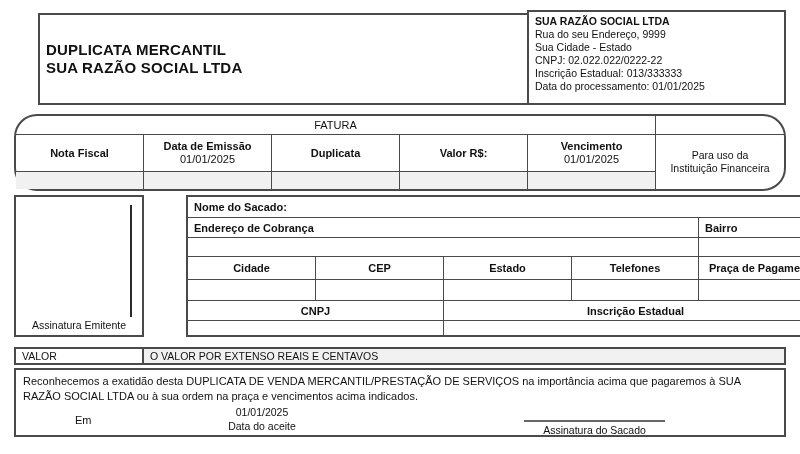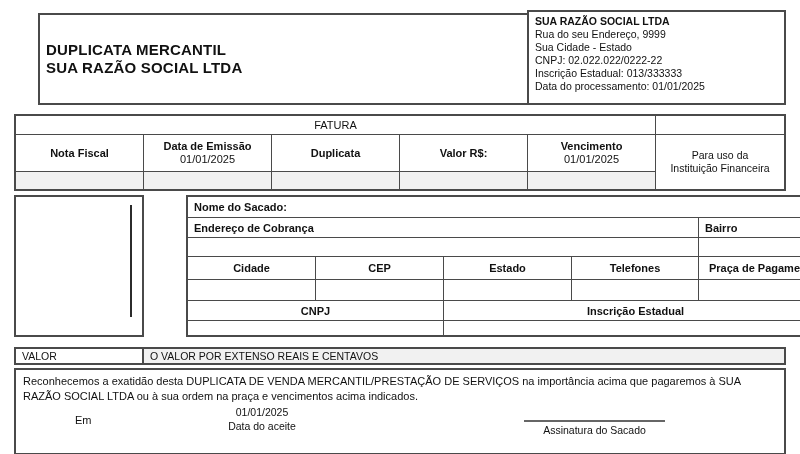--- a/index.html
+++ b/index.html
@@ -20,21 +20,21 @@
   
   .hdr-left{left:14px;top:13px;width:531px;height:92px;display:flex;flex-direction:column;justify-content:center;padding-left:6px;margin-left:24px;}
   .hdr-left .title{font-size:15px;font-weight:700;line-height:18px;letter-spacing:.2px;}
   .hdr-right{left:527px;top:10px;width:259px;height:95px;padding:3px 0 0 6px;}
   .hdr-right .line{font-size:10.5px;line-height:12.9px;white-space:nowrap;}
   .hdr-right .line.bold{font-weight:700;}
 
   
   .fatura{left:14px;top:114px;width:772px;height:77px;display:grid;
     grid-template-columns:128px 128px 128px 128px 128px 1fr;
-    grid-template-rows:19px 37px 1fr;}
+    grid-template-rows:19px 37px 1fr;border-radius:23px;}
   .cell{position:relative;font-size:11px;display:flex;align-items:center;justify-content:center;text-align:center;}
   .cell.bold{font-weight:700;}
   .br{border-right:1px solid var(--border);}
   .bb{border-bottom:1px solid var(--border);}
   .gray{background:var(--fill);}
   .f-title{grid-column:1/6;grid-row:1;}
   .f-tr-empty{grid-column:6/7;grid-row:1;}
   .f-bank{grid-column:6/7;grid-row:2/4;flex-direction:column;font-size:10.5px;line-height:13px;}
   .two-line{flex-direction:column;line-height:13px;}
   .two-line .sub{font-weight:400;}
@@ -56,21 +56,21 @@
   .s-insc{grid-column:3/6;grid-row:6;}
   .s-cnpj-v{grid-column:1/3;grid-row:7;}
   .s-insc-v{grid-column:3/6;grid-row:7;}
 
   
   .valorbar{left:14px;top:347px;width:772px;height:18px;display:flex;}
   .valorbar .v-label{width:128px;border-right:2px solid var(--border);display:flex;align-items:center;padding-left:6px;font-size:10.5px;}
   .valorbar .v-ext{flex:1;background:var(--fill);display:flex;align-items:center;padding-left:6px;font-size:10.5px;}
 
   
-  .decl{left:14px;top:368px;width:772px;height:87px;}
+  .decl{left:14px;top:368px;width:772px;height:69px;}
   .decl-text{position:absolute;left:7px;right:6px;top:4px;font-size:11px;line-height:14.5px;}
   .decl-em{position:absolute;left:59px;top:44px;font-size:11px;}
   .decl-date{position:absolute;left:156px;width:180px;top:36px;text-align:center;font-size:10.5px;line-height:13.5px;}
   .decl-sig{position:absolute;left:508px;width:141px;top:50px;text-align:center;font-size:10.5px;}
   .decl-sig .sigline{height:0;border-top:2px solid #666;margin-bottom:2px;}
 </style>
 </head>
 <body>
 
 <div class="page">
@@ -111,20 +111,21 @@
 
     <div class="cell gray br"></div>
     <div class="cell gray br"></div>
     <div class="cell gray br"></div>
     <div class="cell gray br"></div>
     <div class="cell gray br"></div>
   </div>
 
   <div class="box emitente">
     <div class="vline"></div>
+    <div class="sig">Assinatura Emitente</div>
   </div>
 
   <div class="box sacado">
     <div class="cell bold s-left s-nome bb">Nome do Sacado:</div>
 
     <div class="cell bold s-left s-bairro bb">Bairro</div>
     <div class="cell bold s-left s-end br bb">Endereço de Cobrança</div>
     <div class="cell s-end-v br bb"></div>
     <div class="cell s-bairro-v bb"></div>
 

